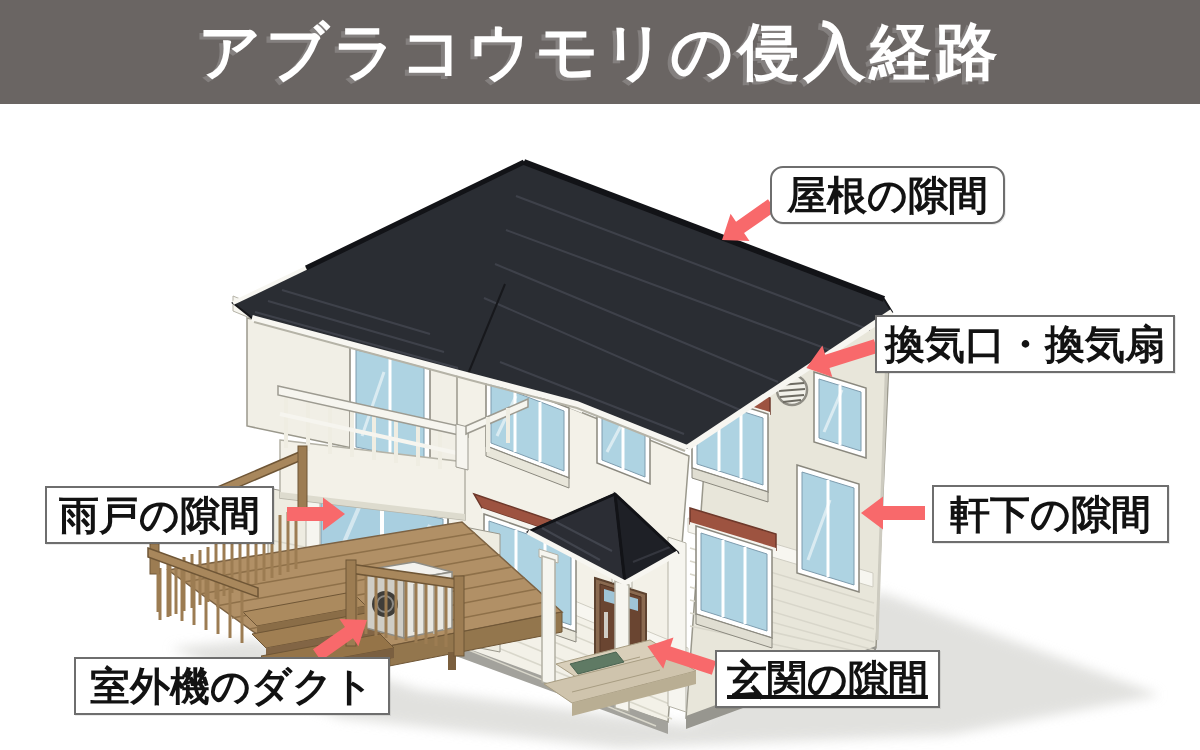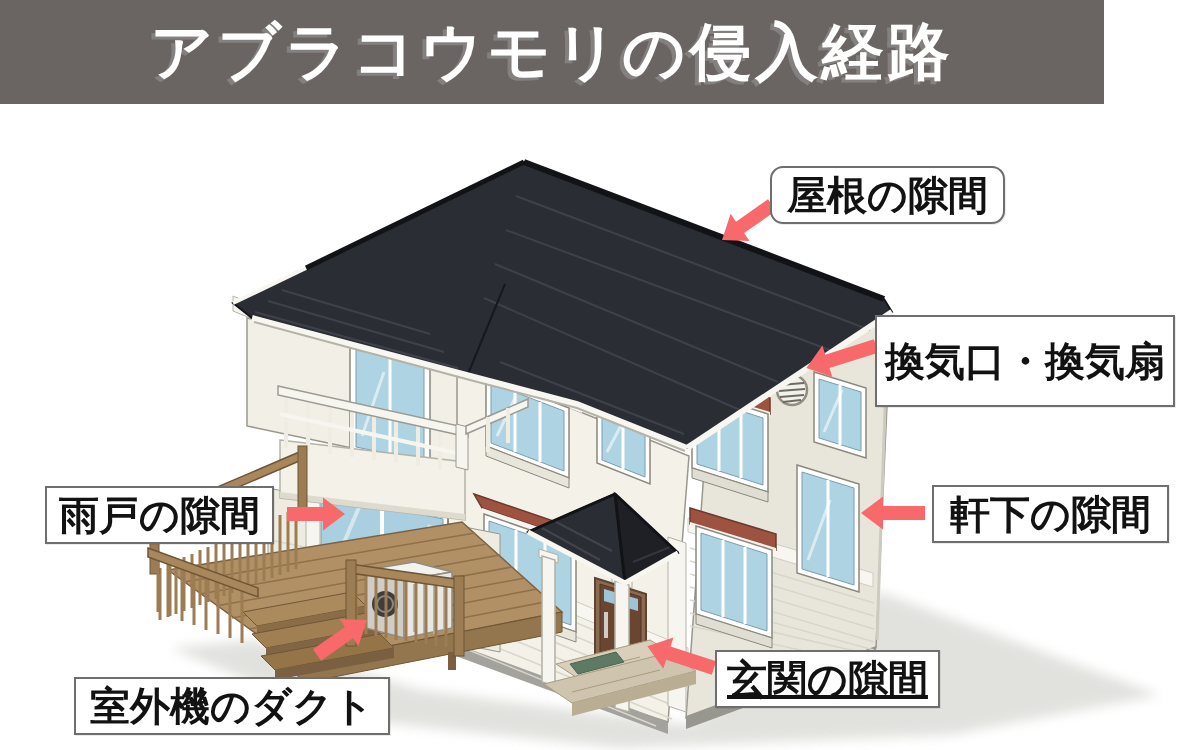--- a/index.html
+++ b/index.html
@@ -2,43 +2,43 @@
 <html><head>
 <meta charset="utf-8">
 <style>
   html,body{margin:0;padding:0;}
   body{
     width:1200px;height:750px;position:relative;overflow:hidden;
     background:#ffffff;
     font-family:"Liberation Sans","DejaVu Sans",sans-serif;
   }
   .header{
-    position:absolute;top:0;left:0;width:1104px;height:104px;
+    position:absolute;top:0;left:0;width:1200px;height:104px;
     background:#6A6563;display:flex;align-items:center;justify-content:center;
     z-index:4;
   }
   .header h1{
     margin:0;font-size:62px;font-weight:800;color:#ffffff;
     letter-spacing:4px;line-height:1;
     text-shadow:-4px 3px 0 rgba(255,255,255,0.18);
     white-space:nowrap;
   }
   #house-svg{position:absolute;left:0;top:0;z-index:1;}
   #arrow-svg{position:absolute;left:0;top:0;z-index:2;pointer-events:none;}
   .label{
     position:absolute;z-index:3;
     background:#ffffff;border:2px solid #6E6E6E;
     color:#121212;font-size:40px;font-weight:800;line-height:1.2;
     white-space:nowrap;box-shadow:1px 1px 0 rgba(0,0,0,0.08);
   }
   .lbl-roof      {left:770px;top:166px;padding:3px 15px;border-radius:13px;}
-  .lbl-vent      {left:875px;top:315px;padding:20px 8px;}
+  .lbl-vent      {left:875px;top:315px;padding:3px 8px;}
   .lbl-eaves     {left:926px;top:485px;padding:3px 16px;margin-left:6px;}
   .lbl-shutter   {left:45px; top:486px;padding:3px 12px;}
-  .lbl-acduct    {left:74px; top:657px;padding:3px 14px;margin-top:20px;}
+  .lbl-acduct    {left:74px; top:657px;padding:3px 14px;}
   .lbl-entrance  {left:715px;top:650px;padding:3px 10px;text-decoration:underline;}
 </style>
 </head>
 <body>
 
 <div class="header">
   <h1>アブラコウモリの侵入経路</h1>
 </div>
 
 <svg id="house-svg" width="1200" height="750" viewBox="0 0 1200 750">

